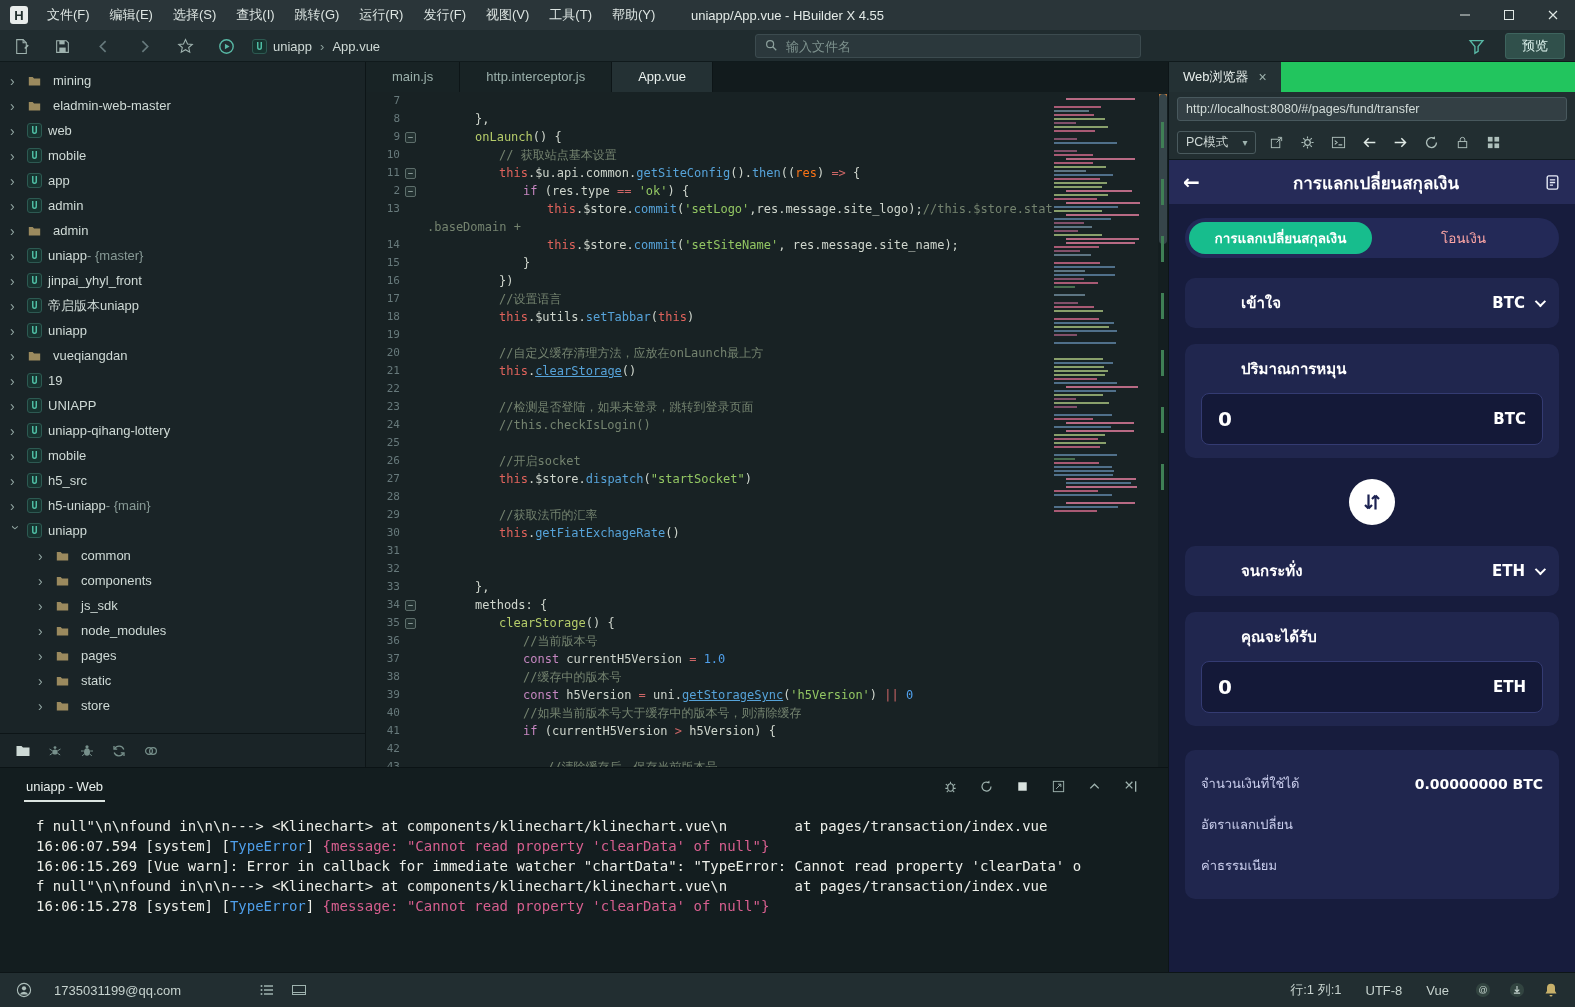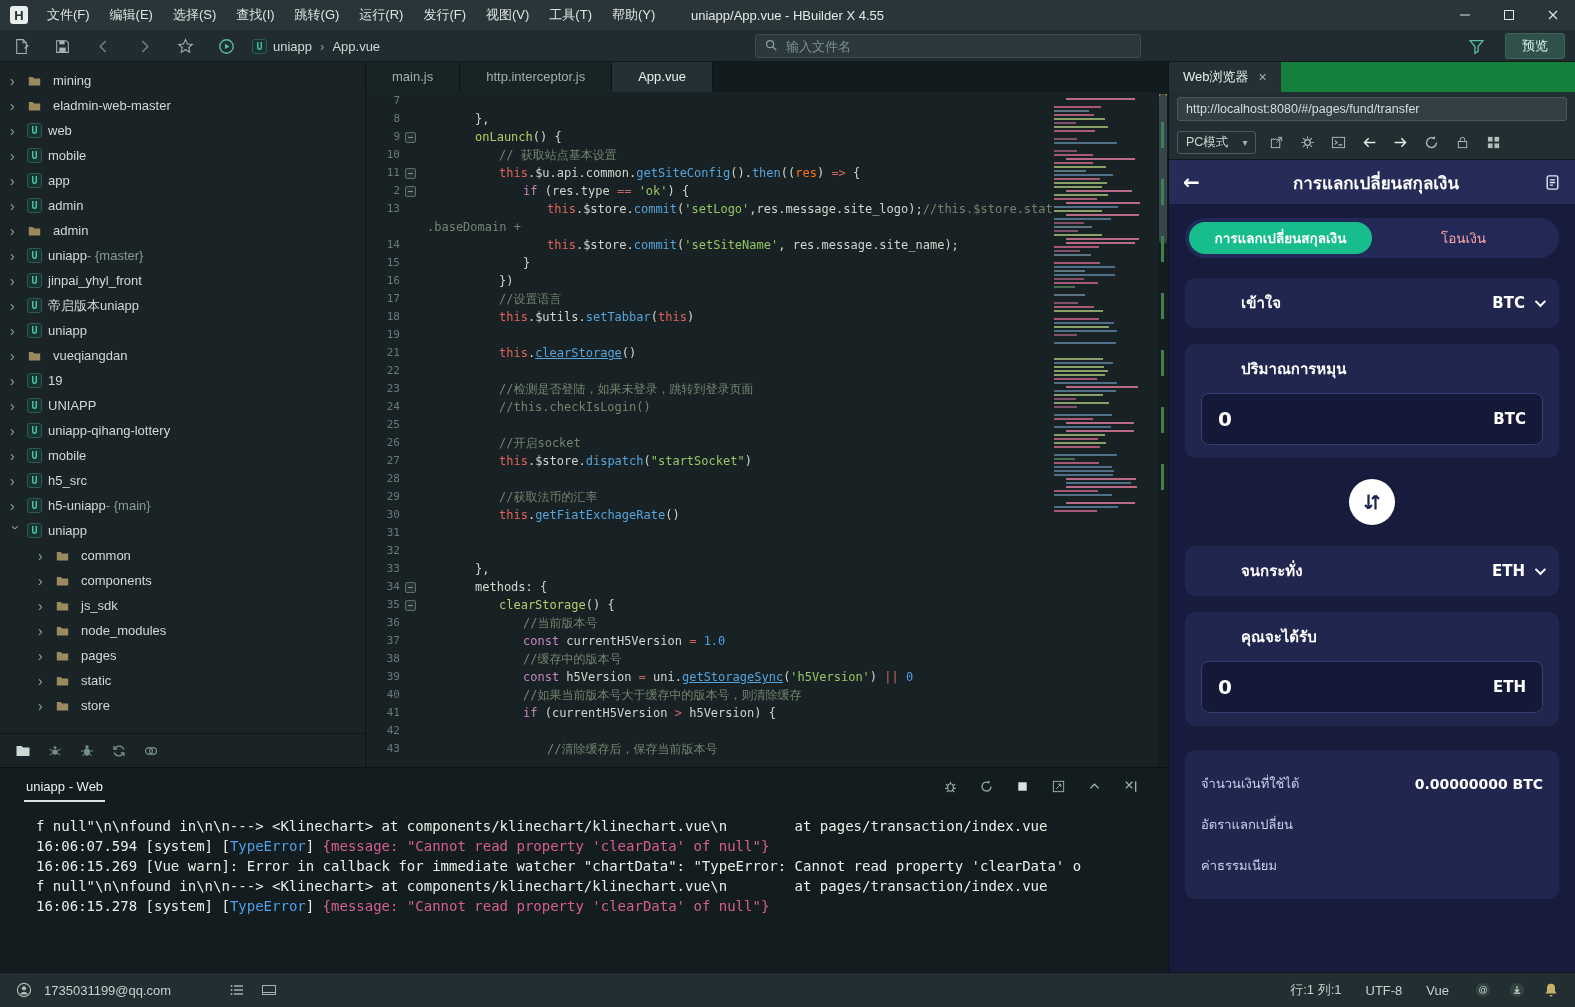--- a/index.html
+++ b/index.html
@@ -79,29 +79,29 @@
   .console-icons{margin-left:auto;display:flex;align-items:center;gap:16px;padding-right:14px;}
   .cs-icon{width:20px;height:20px;display:flex;align-items:center;justify-content:center;}
   .cs-icon svg{width:15px;height:15px;}
   .console-log{padding:12px 10px 0 36px;font-family:"DejaVu Sans Mono","Liberation Mono",monospace;font-size:14px;line-height:20px;color:#eceee8;}
   .console-line{white-space:pre;overflow:hidden;}
   .log-link{color:#4f9fea;}
   .log-obj{color:#d75f8f;}
 
   
   .statusbar{position:absolute;left:0;top:972px;width:100%;height:35px;background:#222e31;border-top:1px solid #0d1517;display:flex;align-items:center;padding:0 14px;color:#c6d2ce;z-index:30;}
-  .sb-left{display:flex;align-items:center;gap:10px;}
+  .sb-left{display:flex;align-items:center;gap:20px;}
   .sb-icon{width:20px;height:20px;display:flex;align-items:center;justify-content:center;}
   .sb-icon svg{width:16px;height:16px;}
   .sb-gap{width:36px;}
   .sb-right{margin-left:auto;display:flex;align-items:center;gap:24px;}
 
   
   .rightpanel{position:absolute;left:1168px;top:62px;width:407px;height:910px;background:#1b2629;border-left:1px solid #0d1517;overflow:hidden;}
-  .rp-tabs{position:absolute;left:0;top:0;width:100%;height:30px;background:#15803d;display:flex;}
+  .rp-tabs{position:absolute;left:0;top:0;width:100%;height:30px;background:#22c55e;display:flex;}
   .rp-tab{height:30px;display:flex;align-items:center;gap:10px;padding:0 14px;background:#243134;color:#e8efec;}
   .rp-tab .tab-close{color:#9cb1ac;font-size:14px;cursor:pointer;}
   .rp-url{position:absolute;left:0;top:30px;width:100%;height:34px;background:#222e31;display:flex;align-items:center;padding:0 8px;}
   .rp-url input{width:100%;height:24px;background:#333f44;border:1px solid #48585d;border-radius:3px;color:#d3dcd9;font-size:12.5px;padding:0 8px;outline:none;font-family:inherit;}
   .rp-toolbar{position:absolute;left:0;top:64px;width:100%;height:34px;background:#222e31;border-bottom:1px solid #101a1c;display:flex;align-items:center;padding:0 8px;gap:9px;}
   .mode-select{height:23px;border:1px solid #4a5a5e;border-radius:3px;padding:0 8px;display:flex;align-items:center;gap:14px;color:#cdd7d4;font-size:12.5px;cursor:pointer;}
   .mode-select .caret{font-size:10px;color:#9fb3af;}
   .rp-icon{width:22px;height:22px;display:flex;align-items:center;justify-content:center;}
   .rp-icon svg{width:15px;height:15px;}
 
@@ -462,20 +462,21 @@
           <div class="code-row"><span class="gutter"><span class="lnum">11</span><span class="foldbox">−</span></span><span class="ctext" style="padding-left: 78px;"><span class="tk-th">this</span><span class="tk-pl">.$u.api.common.</span><span class="tk-mt">getSiteConfig</span><span class="tk-pl">().</span><span class="tk-mt">then</span><span class="tk-pl">((</span><span class="tk-pm">res</span><span class="tk-pl">) </span><span class="tk-op">=&gt;</span><span class="tk-pl"> {</span></span></div>
           <div class="code-row"><span class="gutter"><span class="lnum">2</span><span class="foldbox">−</span></span><span class="ctext" style="padding-left: 102px;"><span class="tk-kw">if</span><span class="tk-pl"> (res.type </span><span class="tk-op">==</span><span class="tk-pl"> </span><span class="tk-st">'ok'</span><span class="tk-pl">) {</span></span></div>
           <div class="code-row"><span class="gutter"><span class="lnum">13</span><span class="foldspace"></span></span><span class="ctext" style="padding-left: 126px;"><span class="tk-th">this</span><span class="tk-pl">.$store.</span><span class="tk-mt">commit</span><span class="tk-pl">(</span><span class="tk-st">'setLogo'</span><span class="tk-pl">,res.message.site_logo);</span><span class="tk-cm">//this.$store.state</span></span></div>
           <div class="code-row"><span class="gutter"></span><span class="ctext" style="padding-left: 6px;"><span class="tk-cm">.baseDomain +</span></span></div>
           <div class="code-row"><span class="gutter"><span class="lnum">14</span><span class="foldspace"></span></span><span class="ctext" style="padding-left: 126px;"><span class="tk-th">this</span><span class="tk-pl">.$store.</span><span class="tk-mt">commit</span><span class="tk-pl">(</span><span class="tk-st">'setSiteName'</span><span class="tk-pl">, res.message.site_name);</span></span></div>
           <div class="code-row"><span class="gutter"><span class="lnum">15</span><span class="foldspace"></span></span><span class="ctext" style="padding-left: 102px;"><span class="tk-pl">}</span></span></div>
           <div class="code-row"><span class="gutter"><span class="lnum">16</span><span class="foldspace"></span></span><span class="ctext" style="padding-left: 78px;"><span class="tk-pl">})</span></span></div>
           <div class="code-row"><span class="gutter"><span class="lnum">17</span><span class="foldspace"></span></span><span class="ctext" style="padding-left: 78px;"><span class="tk-cm">//设置语言</span></span></div>
           <div class="code-row"><span class="gutter"><span class="lnum">18</span><span class="foldspace"></span></span><span class="ctext" style="padding-left: 78px;"><span class="tk-th">this</span><span class="tk-pl">.$utils.</span><span class="tk-mt">setTabbar</span><span class="tk-pl">(</span><span class="tk-th">this</span><span class="tk-pl">)</span></span></div>
           <div class="code-row"><span class="gutter"><span class="lnum">19</span><span class="foldspace"></span></span><span class="ctext" style="padding-left: 6px;"></span></div>
+          <div class="code-row"><span class="gutter"><span class="lnum">20</span><span class="foldspace"></span></span><span class="ctext" style="padding-left: 78px;"><span class="tk-cm">//自定义缓存清理方法，应放在onLaunch最上方</span></span></div>
           <div class="code-row"><span class="gutter"><span class="lnum">21</span><span class="foldspace"></span></span><span class="ctext" style="padding-left: 78px;"><span class="tk-th">this</span><span class="tk-pl">.</span><span class="tk-ul">clearStorage</span><span class="tk-pl">()</span></span></div>
           <div class="code-row"><span class="gutter"><span class="lnum">22</span><span class="foldspace"></span></span><span class="ctext" style="padding-left: 6px;"></span></div>
           <div class="code-row"><span class="gutter"><span class="lnum">23</span><span class="foldspace"></span></span><span class="ctext" style="padding-left: 78px;"><span class="tk-cm">//检测是否登陆，如果未登录，跳转到登录页面</span></span></div>
           <div class="code-row"><span class="gutter"><span class="lnum">24</span><span class="foldspace"></span></span><span class="ctext" style="padding-left: 78px;"><span class="tk-cm">//this.checkIsLogin()</span></span></div>
           <div class="code-row"><span class="gutter"><span class="lnum">25</span><span class="foldspace"></span></span><span class="ctext" style="padding-left: 6px;"></span></div>
           <div class="code-row"><span class="gutter"><span class="lnum">26</span><span class="foldspace"></span></span><span class="ctext" style="padding-left: 78px;"><span class="tk-cm">//开启socket</span></span></div>
           <div class="code-row"><span class="gutter"><span class="lnum">27</span><span class="foldspace"></span></span><span class="ctext" style="padding-left: 78px;"><span class="tk-th">this</span><span class="tk-pl">.$store.</span><span class="tk-mt">dispatch</span><span class="tk-pl">(</span><span class="tk-st">"startSocket"</span><span class="tk-pl">)</span></span></div>
           <div class="code-row"><span class="gutter"><span class="lnum">28</span><span class="foldspace"></span></span><span class="ctext" style="padding-left: 6px;"></span></div>
           <div class="code-row"><span class="gutter"><span class="lnum">29</span><span class="foldspace"></span></span><span class="ctext" style="padding-left: 78px;"><span class="tk-cm">//获取法币的汇率</span></span></div>
           <div class="code-row"><span class="gutter"><span class="lnum">30</span><span class="foldspace"></span></span><span class="ctext" style="padding-left: 78px;"><span class="tk-th">this</span><span class="tk-pl">.</span><span class="tk-mt">getFiatExchageRate</span><span class="tk-pl">()</span></span></div>

